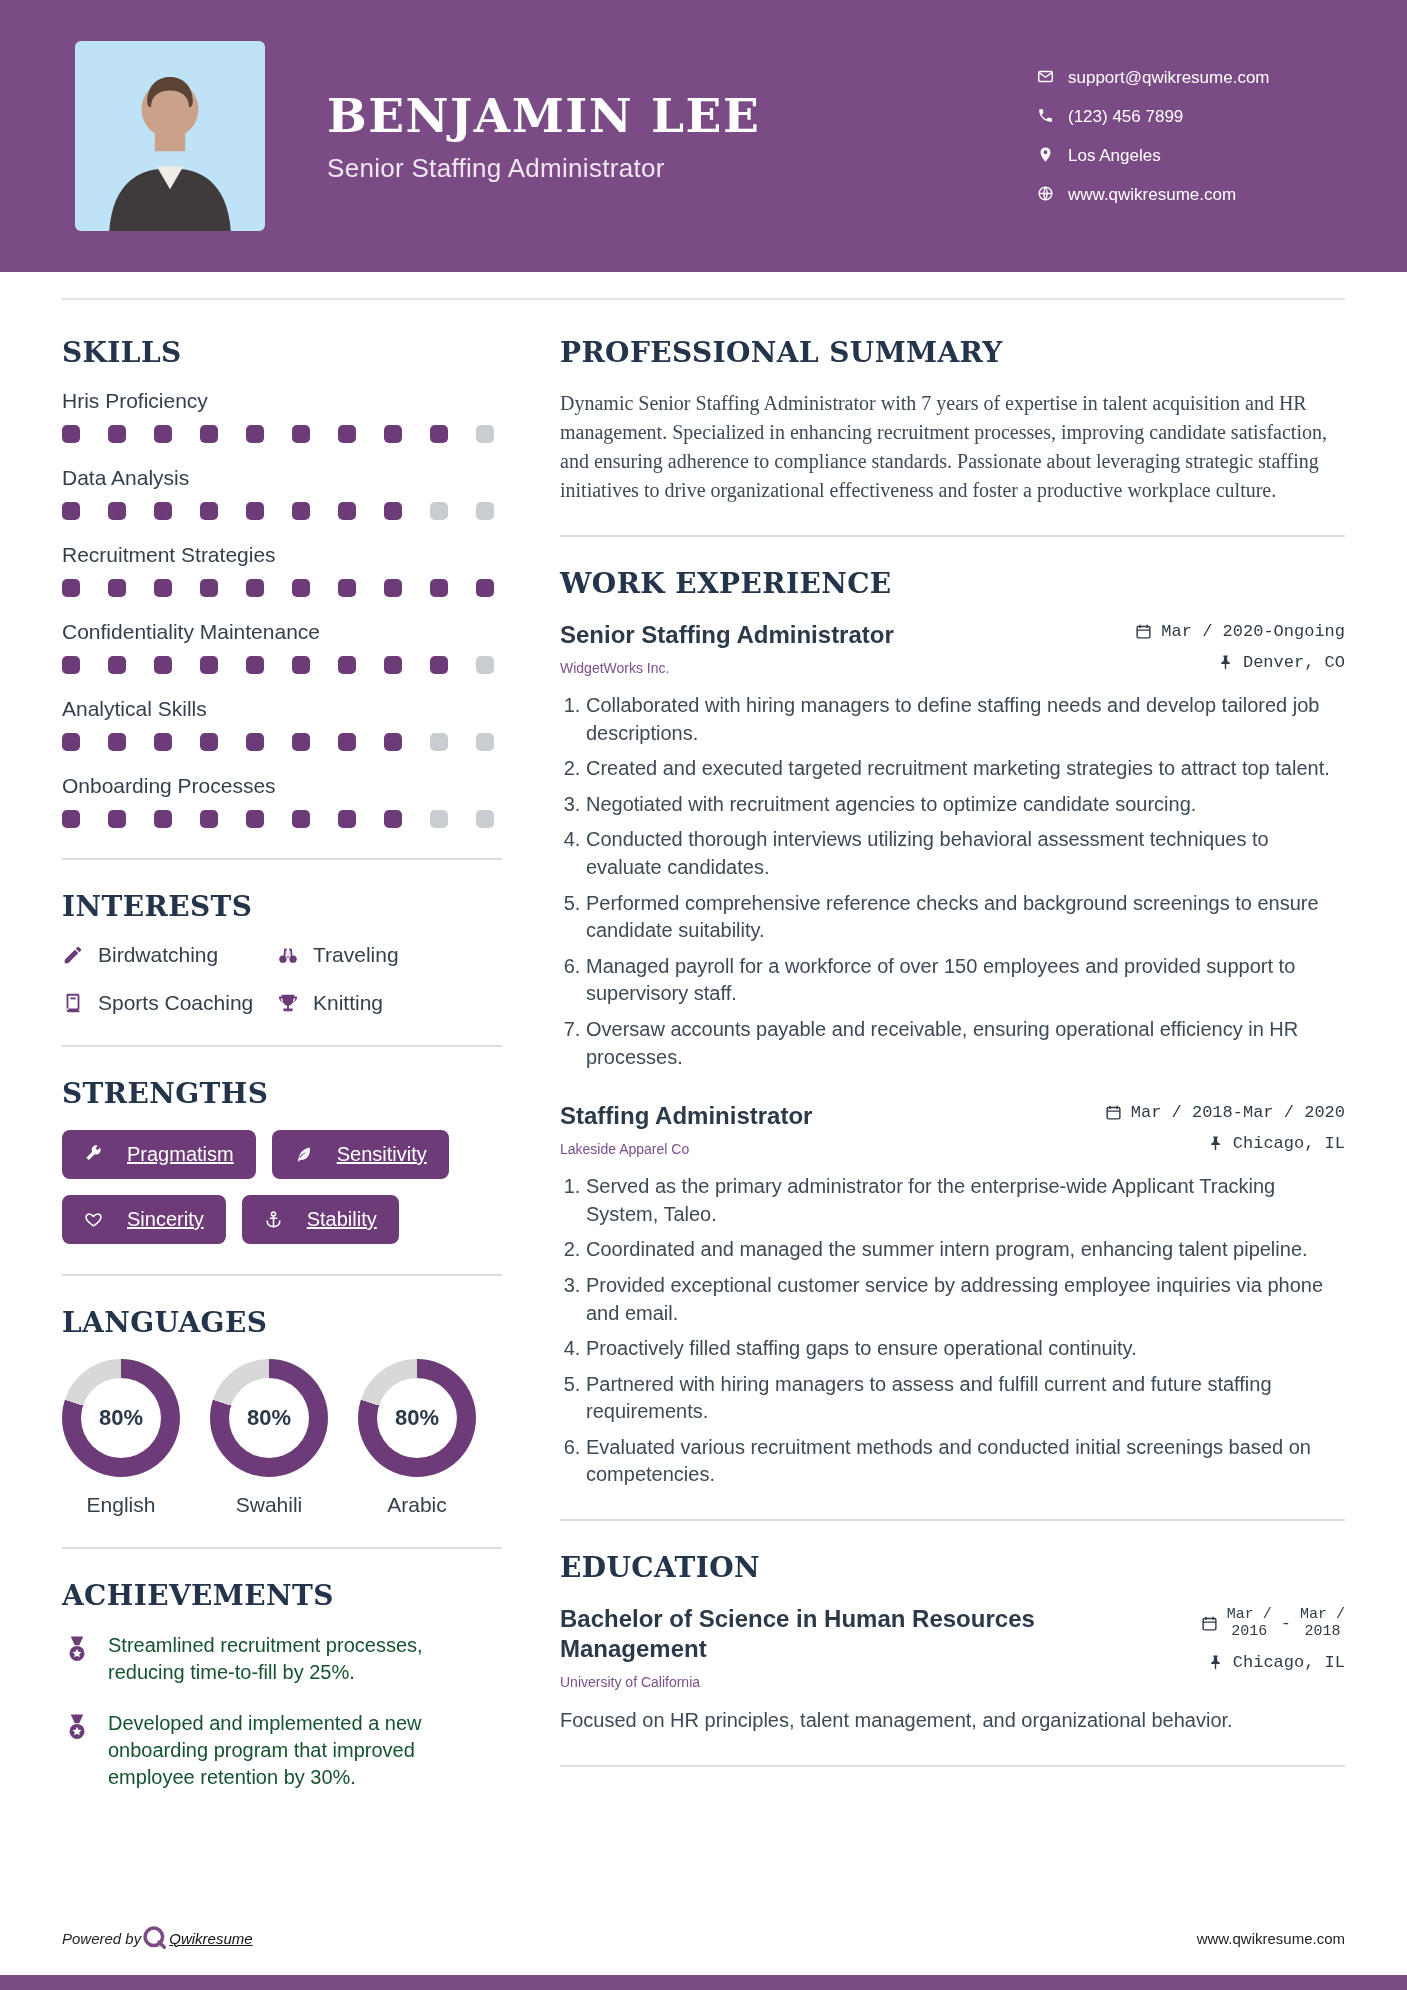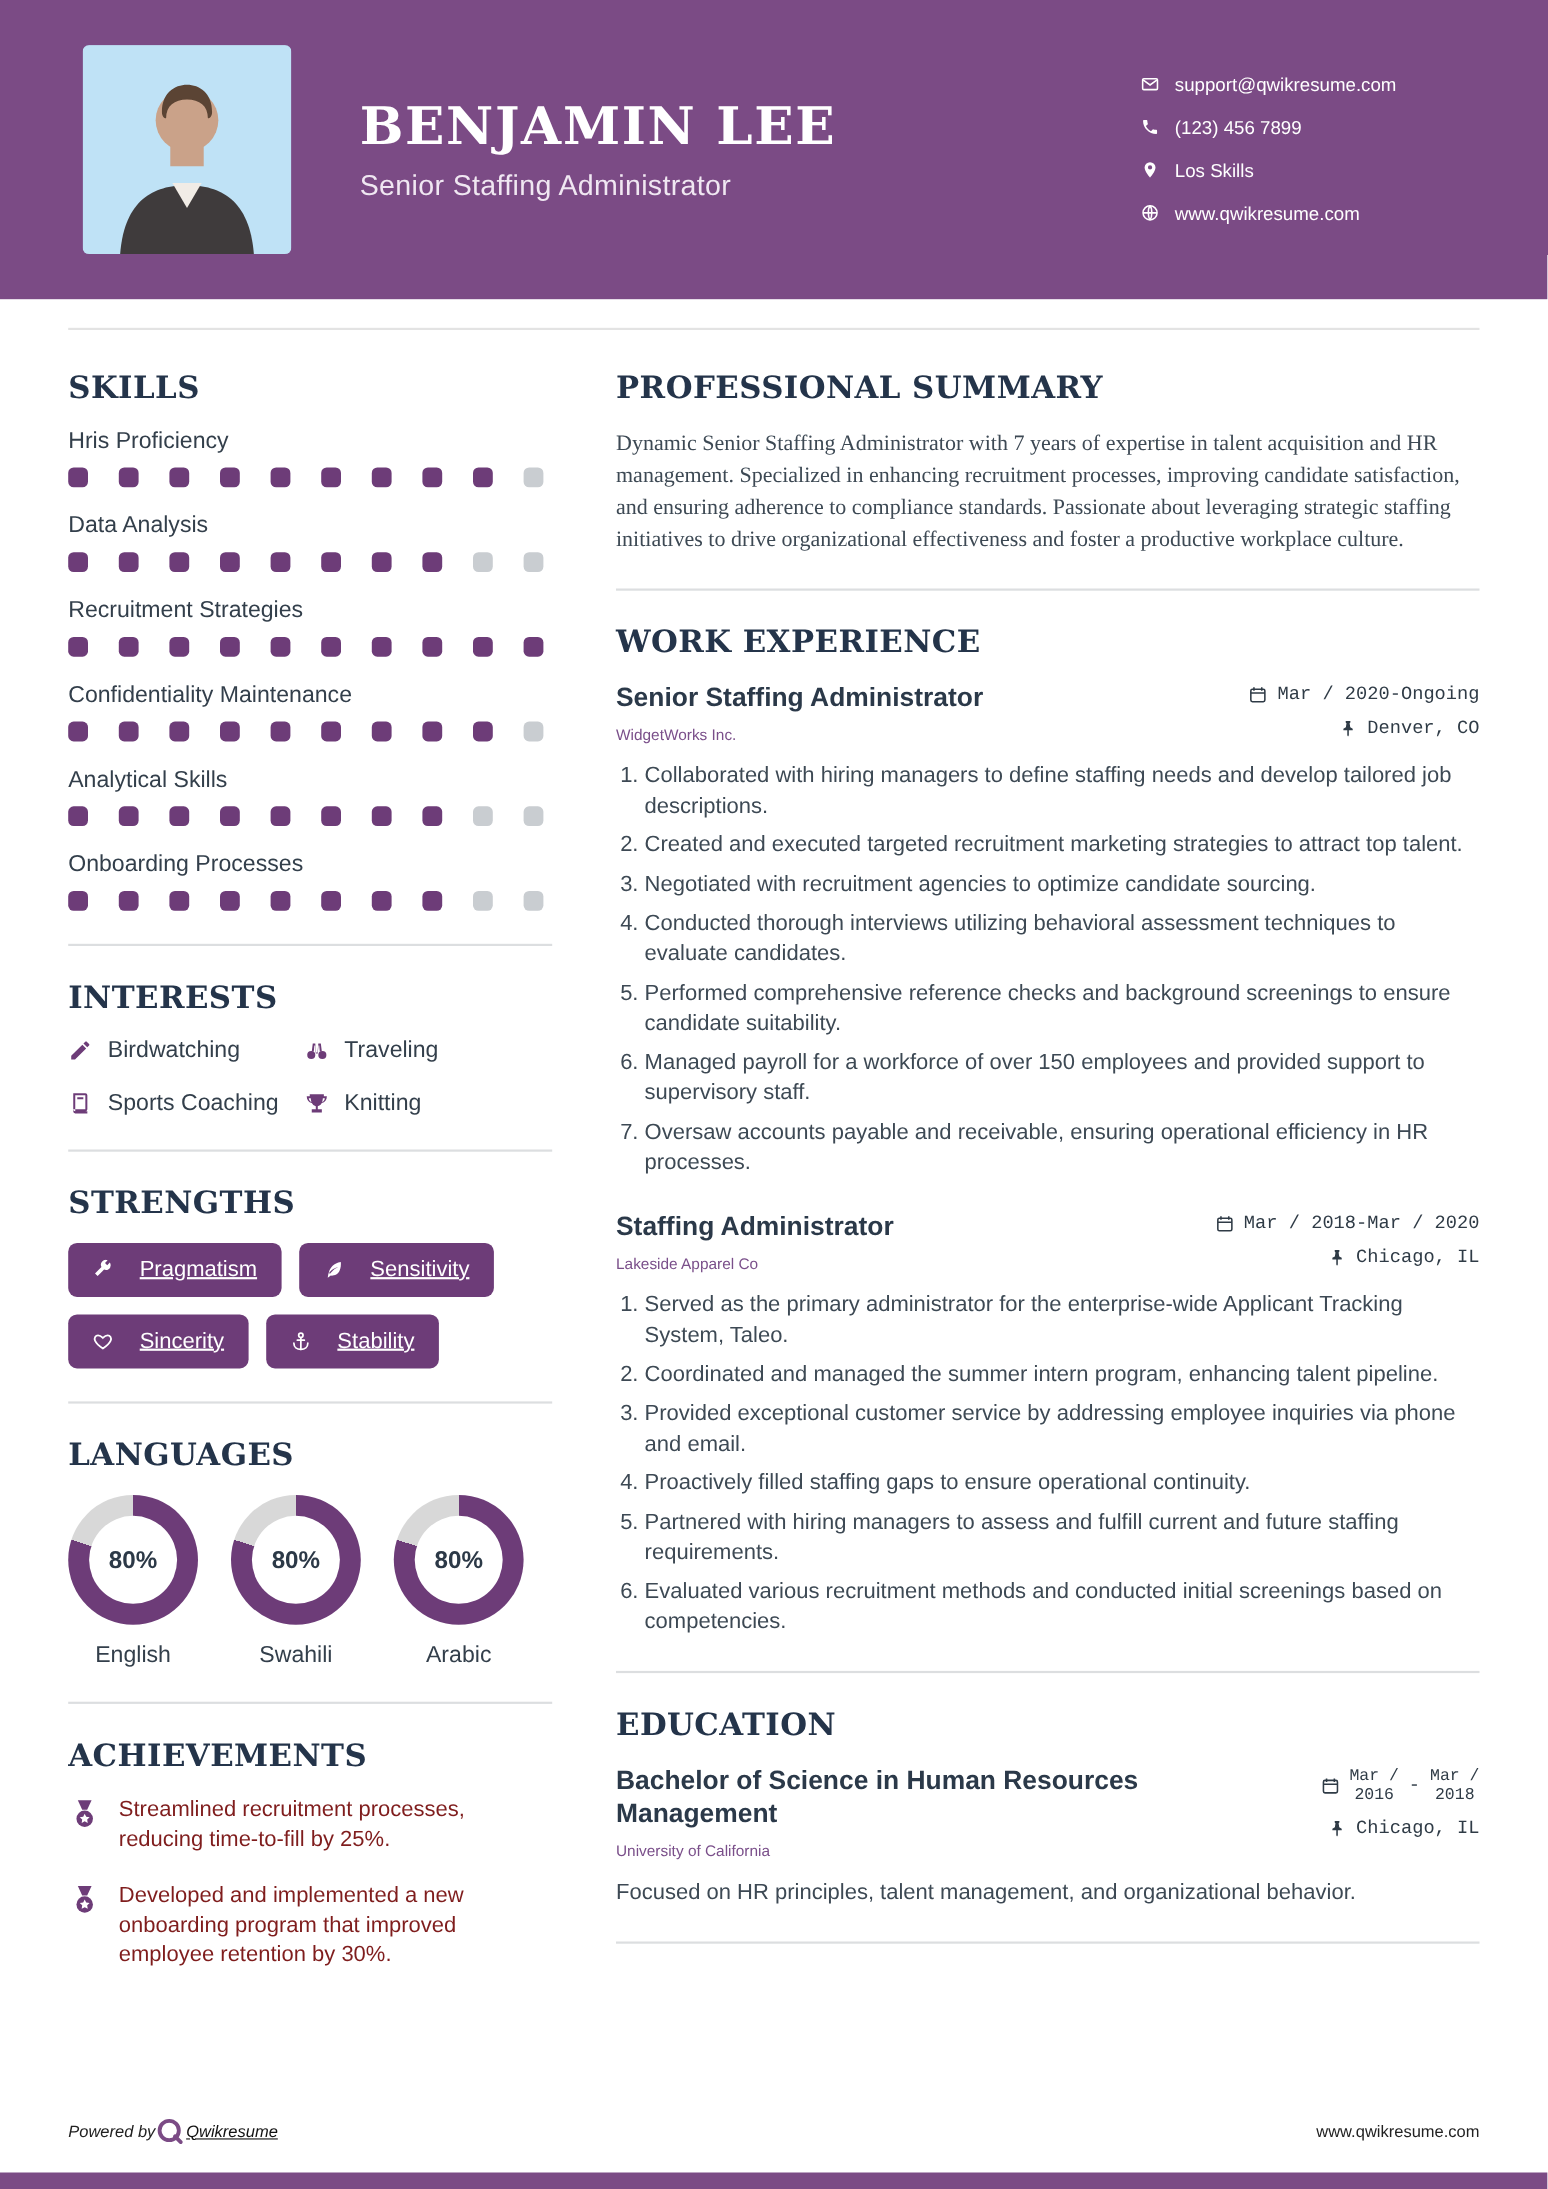--- a/index.html
+++ b/index.html
@@ -51,21 +51,21 @@
   .tag .icon{width:19px;height:19px;color:#fff;}
 
   
   .langs{display:flex;gap:30px;}
   .lang{width:118px;text-align:center;}
   .donut{width:118px;height:118px;border-radius:50%;position:relative;background:#d8d8d8;}
   .donut-hole{position:absolute;inset:19px;border-radius:50%;background:#fff;display:flex;align-items:center;justify-content:center;font-size:22px;font-weight:700;color:#2c3947;}
   .lang-label{margin-top:16px;font-size:21px;color:#333f4b;}
 
   
-  .ach{display:flex;gap:16px;margin-bottom:24px;font-size:20px;line-height:1.35;color:#7f1d1d;}
+  .ach{display:flex;gap:16px;margin-bottom:24px;font-size:20px;line-height:1.35;color:#14532d;}
   .ach .icon{width:30px;height:30px;color:var(--accent);margin-top:2px;}
 
   
   .summary-text{font-size:20px;line-height:1.45;color:var(--text);font-family:Liberation Serif, serif;}
   .job{margin-bottom:30px;}
   .job-head,.edu-head{display:flex;justify-content:space-between;align-items:flex-start;gap:20px;}
   .job-title,.degree{font-size:24px;font-weight:700;color:#2b3949;line-height:1.25;}
   .degree{max-width:560px;}
   .company,.school{font-size:14px;color:var(--link);margin-top:10px;}
   .job-meta{display:flex;flex-direction:column;gap:12px;align-items:flex-end;flex:none;padding-top:2px;}
@@ -121,21 +121,21 @@
             </svg>
         </span>
         <span>(123) 456 7899</span>
       </div>
       <div class="contact">
         <span class="icon">
           <svg viewBox="0 0 24 24" fill="currentColor">
               <path d="M12 2a7 7 0 0 0-7 7c0 5.2 7 13 7 13s7-7.8 7-13a7 7 0 0 0-7-7zm0 9.5A2.5 2.5 0 1 1 12 6a2.75 2.75 0 0 1 0 5.5z"></path>
             </svg>
         </span>
-        <span>Los Skills</span>
+        <span>Los Angeles</span>
       </div>
       <div class="contact">
         <span class="icon">
           <svg viewBox="0 0 24 24" fill="none" stroke="currentColor" stroke-width="2">
               <circle cx="12" cy="12" r="9"></circle>
               <path d="M3 12h18M12 3c3 3.5 3 14 0 18M12 3c-3 3.5-3 14 0 18"></path>
             </svg>
         </span>
         <span>www.qwikresume.com</span>
       </div>

